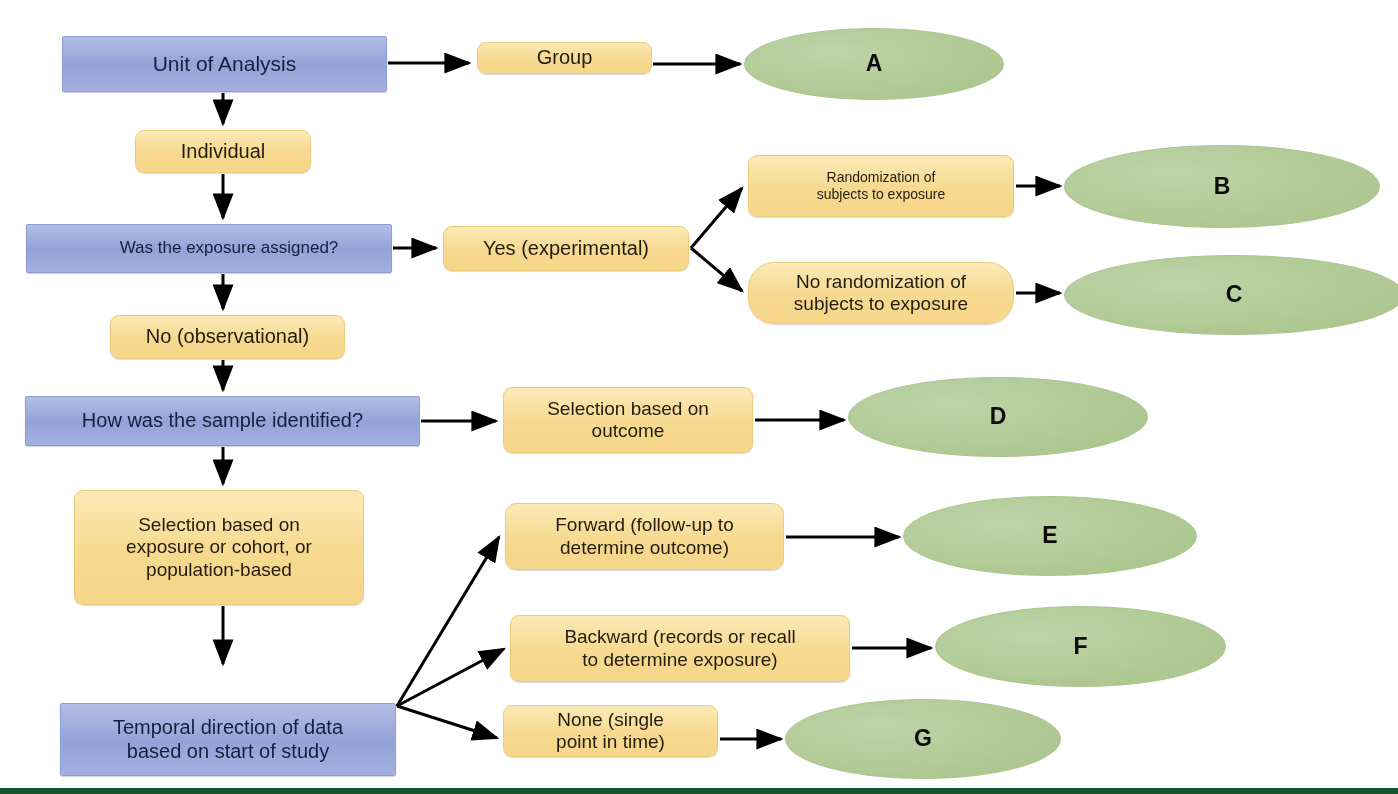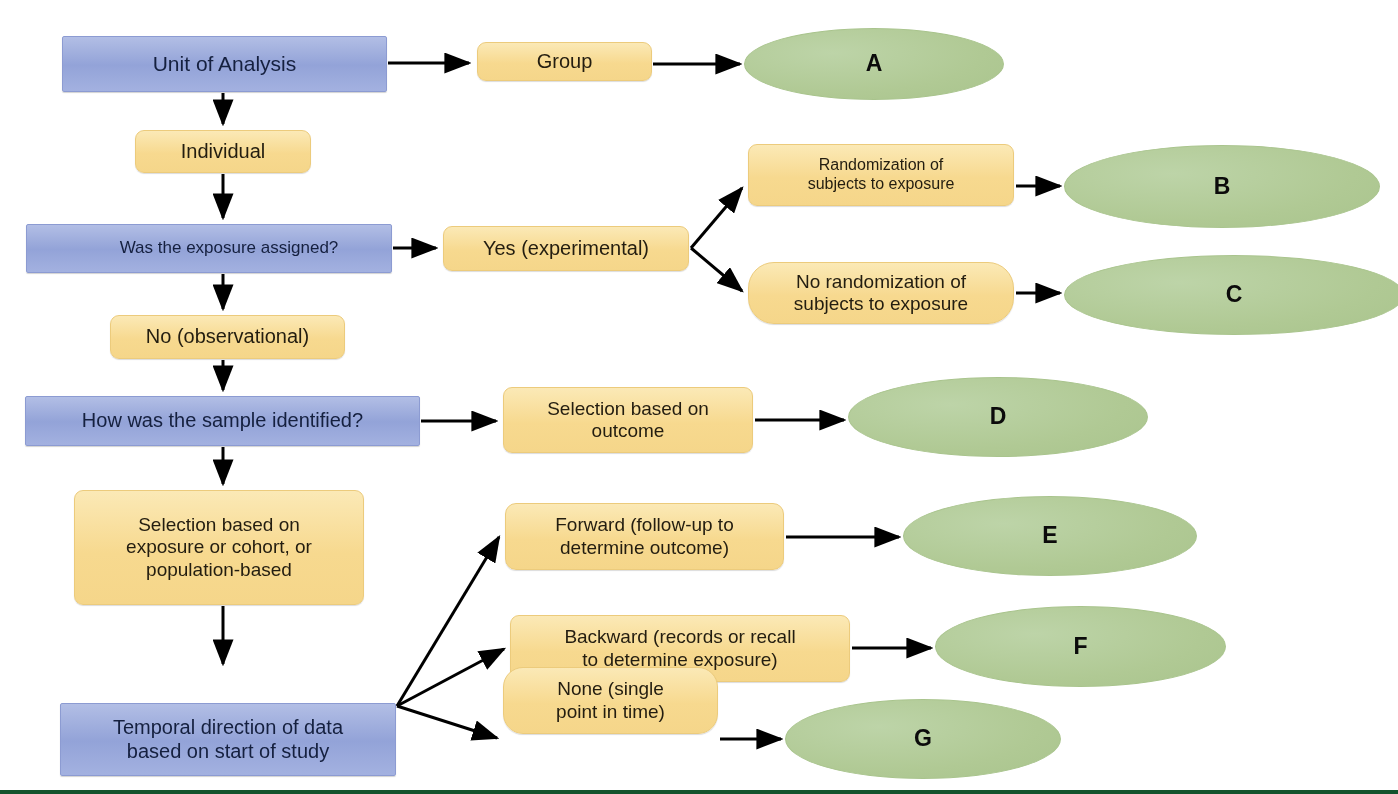--- a/index.html
+++ b/index.html
@@ -10,21 +10,21 @@
   }
   body {
     font-family: "Liberation Sans", "DejaVu Sans", sans-serif;
   }
   #canvas {
     position: relative;
     width: 1398px;
     height: 794px;
     background: #ffffff;
     overflow: hidden;
-    border-bottom: 4px solid #14532d;
+    border-bottom: 6px solid #14532d;
     box-sizing: border-box;
   }
   #edges {
     position: absolute;
     left: 0;
     top: 0;
     width: 1398px;
     height: 794px;
     pointer-events: none;
   }
@@ -98,36 +98,36 @@
         <path d="M 852,648 L 931,648" stroke="#000000" stroke-width="3" fill="none" marker-end="url(#arrowhead)"></path>
         <path d="M 397,706 L 497,738" stroke="#000000" stroke-width="3" fill="none" marker-end="url(#arrowhead)"></path>
         <path d="M 720,739 L 781,739" stroke="#000000" stroke-width="3" fill="none" marker-end="url(#arrowhead)"></path>
       </g>
   </svg>
 
   <div id="node-layer">
       <div class="node question" style="left: 62px; top: 36px; width: 325px; height: 56px; font-size: 21px;">
         <span class="txt">Unit of Analysis</span>
       </div>
-      <div class="node answer" style="left: 477px; top: 42px; width: 175px; height: 39px; font-size: 20px;">
+      <div class="node answer" style="left: 477px; top: 42px; width: 175px; height: 32px; font-size: 20px;">
         <span class="txt">Group</span>
       </div>
       <div class="node outcome" style="left: 744px; top: 28px; width: 260px; height: 72px; font-size: 23px;">
         <span class="txt">A</span>
       </div>
       <div class="node answer" style="left: 135px; top: 130px; width: 176px; height: 43px; font-size: 20px;">
         <span class="txt">Individual</span>
       </div>
       <div class="node question" style="left: 26px; top: 224px; width: 366px; height: 49px; font-size: 17px; padding-left: 40px;">
         <span class="txt">Was the exposure assigned?</span>
       </div>
       <div class="node answer" style="left: 443px; top: 226px; width: 246px; height: 45px; font-size: 20px; text-align: right;">
         <span class="txt">Yes (experimental)</span>
       </div>
-      <div class="node answer" style="left: 748px; top: 144px; width: 266px; height: 62px; font-size: 16px;">
+      <div class="node answer" style="left: 748px; top: 155px; width: 266px; height: 62px; font-size: 14px;">
         <span class="txt">Randomization of
 subjects to exposure</span>
       </div>
       <div class="node outcome" style="left: 1064px; top: 145px; width: 316px; height: 83px; font-size: 23px;">
         <span class="txt">B</span>
       </div>
       <div class="node answer" style="left: 748px; top: 262px; width: 266px; height: 62px; font-size: 19px; border-radius: 26px;">
         <span class="txt">No randomization of
 subjects to exposure</span>
       </div>
@@ -163,21 +163,21 @@
       <div class="node outcome" style="left: 903px; top: 496px; width: 294px; height: 80px; font-size: 23px;">
         <span class="txt">E</span>
       </div>
       <div class="node answer" style="left: 510px; top: 615px; width: 340px; height: 67px; font-size: 19px;">
         <span class="txt">Backward (records or recall
 to determine exposure)</span>
       </div>
       <div class="node outcome" style="left: 935px; top: 606px; width: 291px; height: 81px; font-size: 23px;">
         <span class="txt">F</span>
       </div>
-      <div class="node answer" style="left: 503px; top: 667px; width: 215px; height: 67px; font-size: 19px; border-radius: 20px;">
+      <div class="node answer" style="left: 503px; top: 705px; width: 215px; height: 52px; font-size: 19px;">
         <span class="txt">None (single
 point in time)</span>
       </div>
       <div class="node outcome" style="left: 785px; top: 699px; width: 276px; height: 80px; font-size: 23px;">
         <span class="txt">G</span>
       </div>
     </div>
 
 </div>
 

